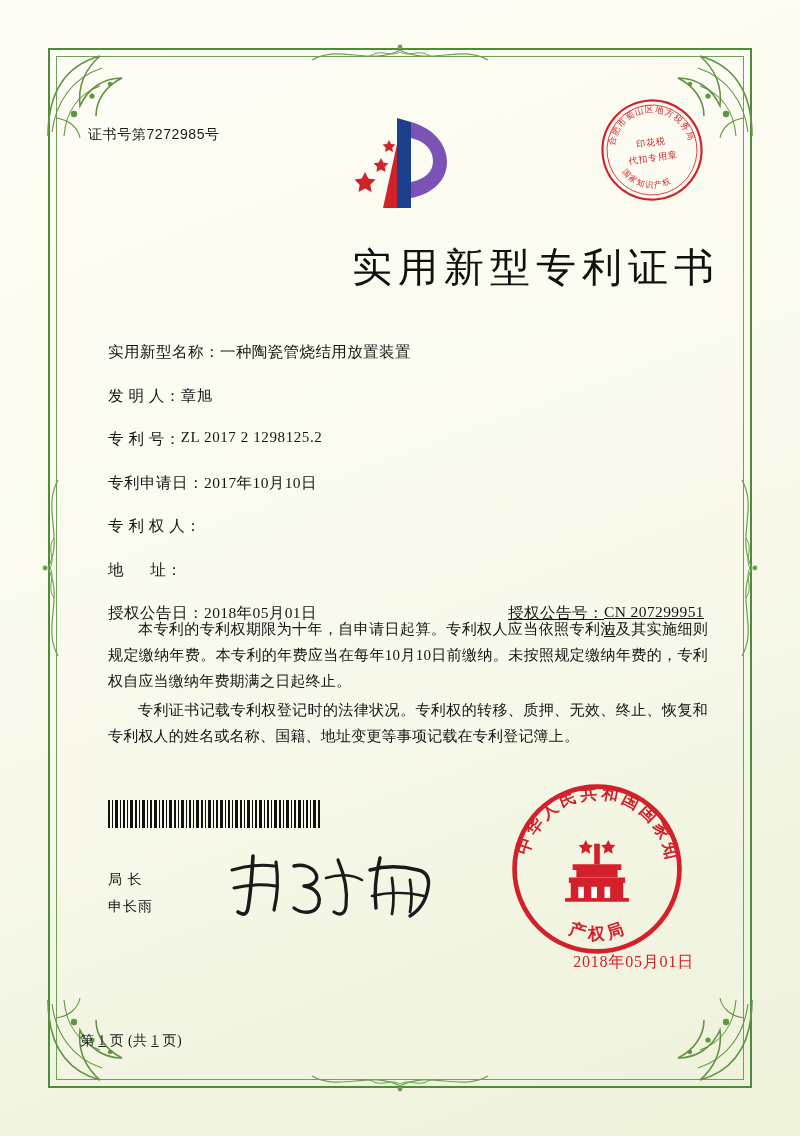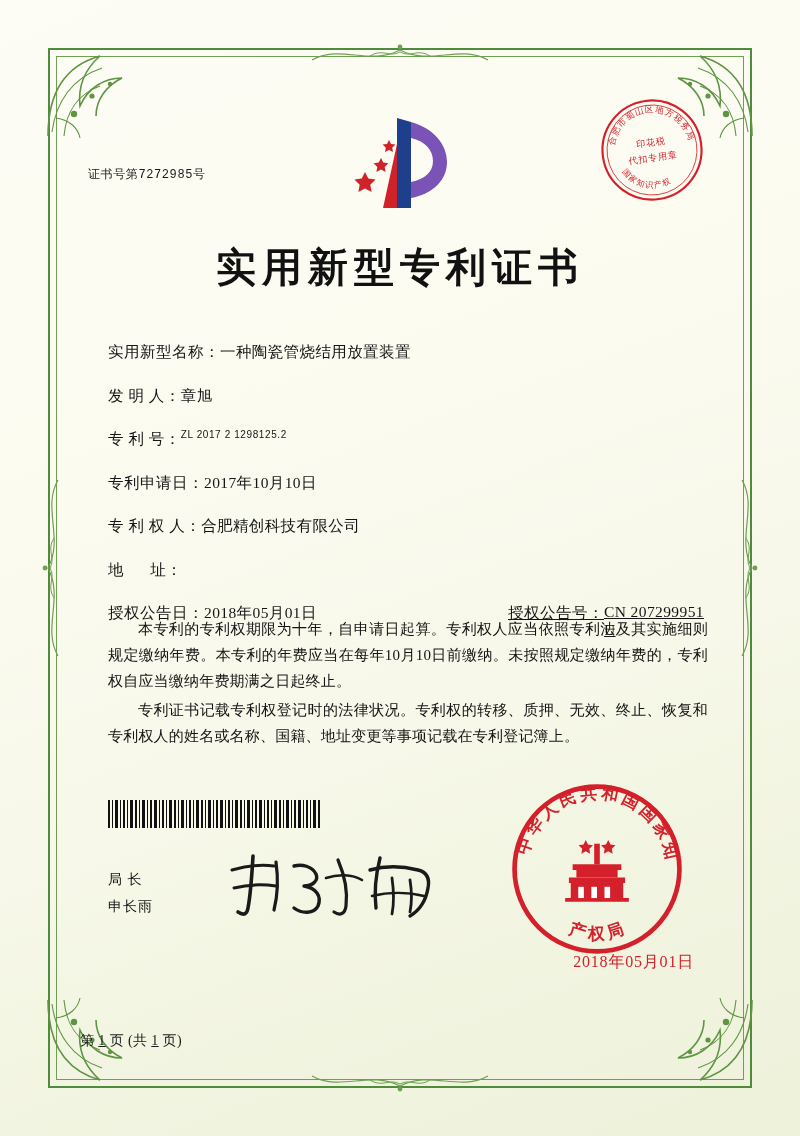--- a/index.html
+++ b/index.html
@@ -66,25 +66,24 @@
     left: 80px;
     top: 80px;
     right: 80px;
     bottom: 80px;
   }
 
   .cert-no {
     position: absolute;
     left: 8px;
     top: 46px;
-    font-size: 12px;
+    font-size: 14px;
     letter-spacing: 0.6px;
     color: #1a1a1a;
-    font-family: Liberation Mono, monospace;
-    margin-top: 40px;
+    font-family: Liberation Sans, sans-serif;
   }
 
   
   .top-seal {
     position: absolute;
     right: 14px;
     top: 16px;
     width: 108px;
     height: 108px;
     transform: rotate(-8deg);
@@ -100,23 +99,23 @@
     width: 150px;
     height: 110px;
   }
   .logo svg { width: 100%; height: 100%; }
 
   .title {
     position: absolute;
     left: 0;
     right: 0;
     top: 160px;
-    text-align: center;
+    text-align: right;
     font-size: 40px;
-    font-weight: bold;
+    font-weight: normal;
     letter-spacing: 6px;
     color: #111;
     font-family: "DejaVu Serif", serif;
   }
 
   .fields {
     position: absolute;
     left: 28px;
     right: 10px;
     top: 262px;
@@ -131,22 +130,22 @@
   .flabel {
     flex: 0 0 auto;
     white-space: pre;
     letter-spacing: 0.5px;
   }
   .fvalue {
     flex: 1 1 auto;
     letter-spacing: 0.4px;
   }
   .fvalue.mono {
-    font-family: Liberation Sans, sans-serif;
-    font-size: 10px;
+    font-family: Liberation Serif, serif;
+    font-size: 15px;
     letter-spacing: 0.6px;
   }
   .fvalue .line2 {
     display: block;
     margin-top: 5px;
     margin-left: 0;
   }
   .frow.split { margin-bottom: 31px; }
   .split-left { display: flex; flex: 0 0 400px; }
   .split-right { display: flex; flex: 1 1 auto; text-decoration: underline; }
@@ -357,21 +356,20 @@
       <div class="frow">
         <span class="flabel">专 利 号：</span>
         <span class="fvalue mono">ZL 2017 2 1298125.2</span>
       </div>
       <div class="frow">
         <span class="flabel">专利申请日：</span>
         <span class="fvalue">2017年10月10日</span>
       </div>
       <div class="frow">
         <span class="flabel">专 利 权 人：</span>
-        <span class="fvalue">合肥精创科技有限公司</span>
       </div>
       <div class="frow">
         <span class="flabel">地      址：</span>
       </div>
       <div class="frow split">
         <span class="split-left">
           <span class="flabel">授权公告日：</span>
           <span class="fvalue">2018年05月01日</span>
         </span>
         <span class="split-right">

